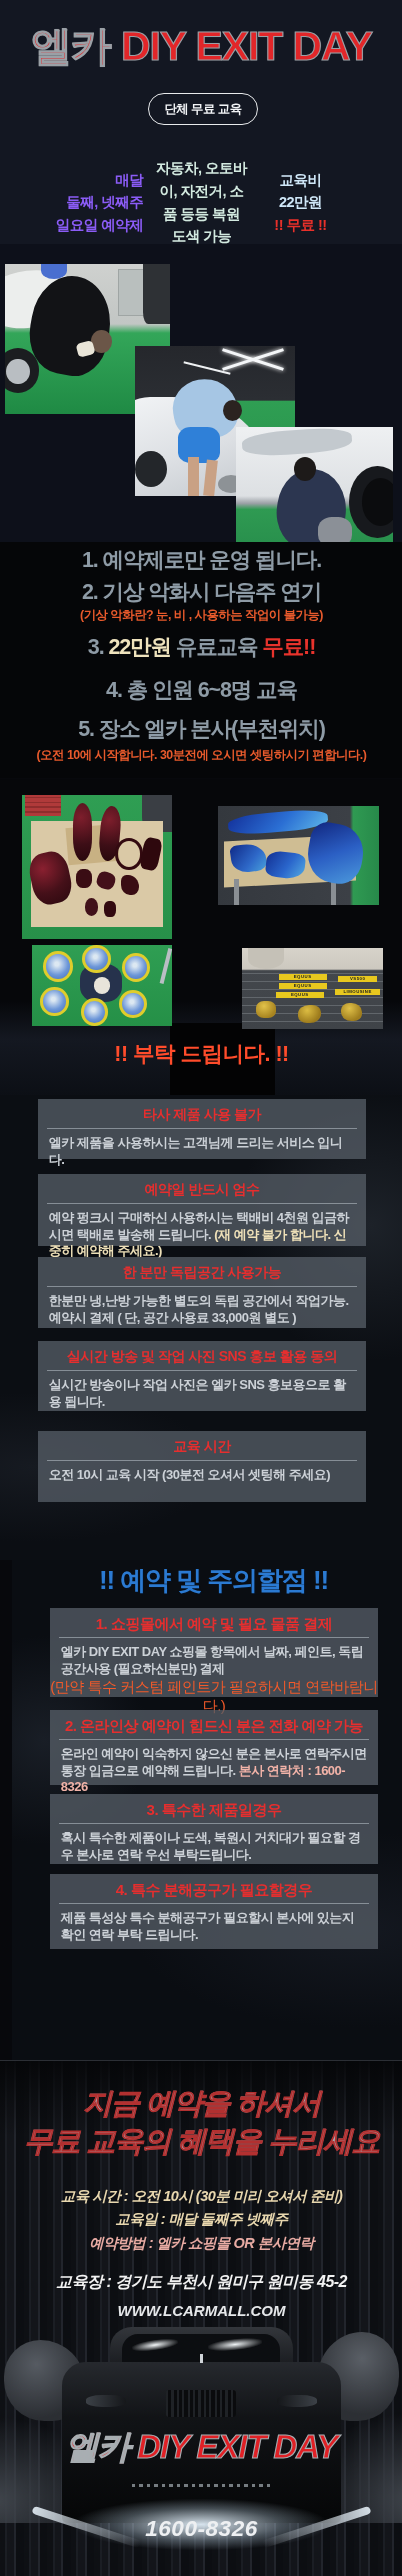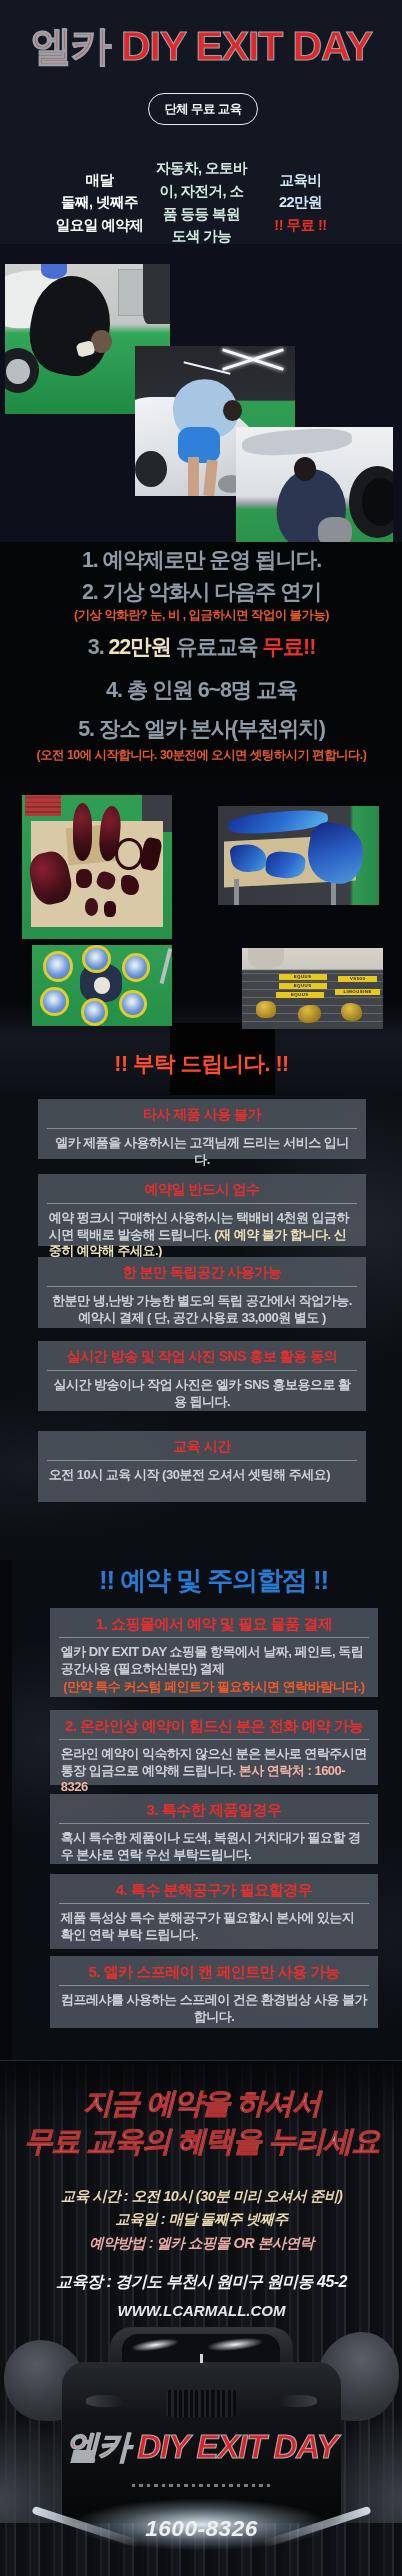--- a/index.html
+++ b/index.html
@@ -10,21 +10,21 @@
 
   
   .s1{top:0;height:244px;background:#131722;}
   .hero-title{top:20.4px;font-size:41px;line-height:52px;font-weight:800;letter-spacing:-1.1px;color:#e22629;
     -webkit-text-stroke:1.1px #9aa0a6;text-shadow:0 0 1.1px #777;}
   .hero-badge{position:absolute;left:148px;top:93px;width:108px;height:30px;border:1.1px solid #e8eaec;border-radius:16px;
     display:flex;align-items:center;justify-content:center;font-size:12.4px;font-weight:800;color:#f2f4f6;letter-spacing:-0.5px;}
   .hero-cols{position:absolute;left:0;top:161px;width:403px;height:83px;}
   .hero-col{position:absolute;top:0;height:83px;display:flex;align-items:center;justify-content:center;
     font-size:14.5px;line-height:22.6px;font-weight:800;letter-spacing:-0.5px;white-space:pre-line;text-align:center;}
-  .hc1{left:51px;width:97px;color:#ffffff;}
+  .hc1{left:51px;width:97px;color:#8b5cf6;text-align:right;}
   .hc2{left:153px;width:97px;color:#d3eae0;}
   .hc3{left:252px;width:97px;flex-direction:column;color:#cfe7f8;}
   .hc3 .free{color:#e8302a;}
 
   
   .ph{position:absolute;overflow:hidden;}
   .ph div{position:absolute;}
 
   
   .s2{top:244px;height:298px;background:#0d101a;}
@@ -108,47 +108,47 @@
     background:repeating-linear-gradient(90deg,transparent 0 8.6px,#61666b 8.6px 9px),repeating-linear-gradient(0deg,transparent 0 7.5px,#61666b 7.5px 8px);}
   .stencil{background:#e8c81e;color:#20221f;font-weight:800;font-size:4.3px;line-height:5.9px;text-align:center;letter-spacing:0.5px;overflow:hidden;}
   .p7 .stA{left:26%;top:32%;width:34%;height:8%;}
   .p7 .stB{left:26%;top:43%;width:34%;height:8%;}
   .p7 .stC{left:24%;top:54%;width:34%;height:8%;}
   .p7 .stD{left:68%;top:34%;width:28%;height:8%;}
   .p7 .stE{left:66%;top:50%;width:32%;height:8%;}
   .p7 .goldA{left:10%;top:66%;width:14%;height:20%;background:radial-gradient(circle at 40% 30%,#e2c24a,#a88420 70%);border-radius:40%;}
   .p7 .goldB{left:40%;top:70%;width:16%;height:22%;background:radial-gradient(circle at 40% 30%,#dcbc42,#9c7a1c 70%);border-radius:50% 40% 50% 40%;}
   .p7 .goldC{left:70%;top:68%;width:15%;height:22%;background:radial-gradient(circle at 40% 30%,#e0c048,#a07e1e 70%);border-radius:40% 50% 40% 50%;}
-  .req-heading{top:272px;font-size:21.5px;line-height:26px;font-weight:800;letter-spacing:-0.5px;color:#ff4c2b;}
+  .req-heading{top:262px;font-size:21.5px;line-height:26px;font-weight:800;letter-spacing:-0.5px;color:#ff4c2b;}
 
   
   .s5{top:1095px;height:465px;background:
     radial-gradient(circle 226px at 92% 28%,#1d2229 0%,rgba(0,0,0,0) 60%),
     radial-gradient(ellipse 269px 107px at 8% 80%,#161a21 0%,rgba(0,0,0,0) 70%),
     #0b0e13;}
   .panel{position:absolute;left:38px;width:328px;background:rgba(84,92,101,0.78);}
   .panel-title{margin-top:7px;text-align:center;font-size:14px;line-height:17px;font-weight:800;letter-spacing:-0.5px;color:#e62e2e;}
   .panel-div{margin:4.8px 8.6px 0 8.6px;border-top:0.5px solid rgba(190,198,205,0.55);}
-  .panel-body{margin:6.4px 10.7px 0 10.7px;font-size:13px;line-height:16.6px;font-weight:700;letter-spacing:-0.5px;color:#ccd1d7;text-align:center;white-space:pre-line;}
+  .panel-body{margin:6.4px 10.7px 0 10.7px;font-size:13px;line-height:16.6px;font-weight:700;letter-spacing:-0.5px;color:#ccd1d7;text-align:left;white-space:pre-line;}
   .panel-body.left{text-align:left;}
   .em-cream{color:#eee0b8;font-weight:800;}
   .em-salmon{color:#f2b3a8;font-weight:800;}
   .b1{top:3.8px;height:60px;} .b2{top:79px;height:72px;} .b3{top:162px;height:71px;}
   .b4{top:246px;height:70px;} .b5{top:336px;height:71px;}
 
   
   .s6{top:1560px;height:500px;background:
     radial-gradient(circle 161px at 8% 36%,#191e26 0%,rgba(0,0,0,0) 65%),
     radial-gradient(ellipse 322px 140px at 86% 74%,#141820 0%,rgba(0,0,0,0) 70%),
     #0a0d12; margin-left: 12px;}
   .notice-heading{top:5.4px;font-size:26px;line-height:30px;font-weight:800;letter-spacing:-1.1px;color:#2b7ad2;text-shadow:1.1px 1.1px 0 #06101e;}
   .n1{top:48px;height:89px;} .n2{top:150px;height:75px;} .n3{top:234px;height:70px;}
   .n4{top:314px;height:75px;} .n5{top:396px;height:72px;}
   .n1 .panel-title,.n2 .panel-title,.n3 .panel-title,.n4 .panel-title,.n5 .panel-title{font-size:15px;}
-  .note-line{margin-top:1.1px;text-align:center;font-size:13px;font-weight:700;letter-spacing:-0.5px;color:#f25a2a;}
+  .note-line{margin-top:1.1px;text-align:center;font-size:15px;font-weight:400;letter-spacing:-0.5px;color:#f25a2a;}
 
   
   .s7{top:2060px;height:516px;border-top:0.5px solid #2c2f35;background:
     linear-gradient(180deg,rgba(5,6,8,0.9) 0%,rgba(5,6,8,0) 75px),
     repeating-linear-gradient(90deg,#0e1014 0 5.4px,#1b1e24 5.4px 7.5px,#13151a 7.5px 14px,#22252c 14px 16px,#0c0e12 16px 23.6px),
     #101216; font-style: italic;}
   .cta-line{font-size:29px;line-height:34px;font-weight:800;letter-spacing:-1.1px;color:#a7aeb6;
     -webkit-text-stroke:0.8px #b23030;}
   .c1{top:25px;} .c2{top:63px;}
   .cta-info{font-size:14.5px;line-height:17px;font-weight:800;letter-spacing:-0.5px;color:#e8d7ae;}
@@ -236,21 +236,21 @@
       <div class="person"></div>
       <div class="head"></div>
       <div class="shorts"></div>
 
     </div>
   </div>
 
   <div class="sec s3">
     <div class="txt rule r1">1. 예약제로만 운영 됩니다.</div>
     <div class="txt rule r2">2. 기상 악화시 다음주 연기</div>
-    <div class="txt rule-note r2n">(기상 악화란? 눈, 비 , 입금하시면 작업이 불가능)</div>
+    <div class="txt rule-note r2n">(기상 악화란? 눈, 비 , 사용하는 작업이 불가능)</div>
     <div class="txt rule r3"><span>3. </span><span class="price">22만원</span><span> 유료교육 </span><span class="free">무료!!</span></div>
     <div class="txt rule r4">4. 총 인원 6~8명 교육</div>
     <div class="txt rule r5">5. 장소 엘카 본사(부천위치)</div>
     <div class="txt rule-note r5n">(오전 10에 시작합니다. 30분전에 오시면 셋팅하시기 편합니다.)</div>
   </div>
 
   <div class="sec s4">
     <div class="s4-band"></div>
     <div class="ph p4">
       <div class="crate"></div>
@@ -347,25 +347,20 @@
     </div>
     <div class="panel n3">
       <div class="panel-title">3. 특수한 제품일경우</div>
       <div class="panel-div"></div>
       <div class="panel-body left">혹시 특수한 제품이나 도색, 복원시 거치대가 필요할 경우 본사로 연락 우선 부탁드립니다.</div>
     </div>
     <div class="panel n4">
       <div class="panel-title">4. 특수 분해공구가 필요할경우</div>
       <div class="panel-div"></div>
       <div class="panel-body left">제품 특성상 특수 분해공구가 필요할시 본사에 있는지 확인 연락 부탁 드립니다.</div>
-    </div>
-    <div class="panel n5">
-      <div class="panel-title">5. 엘카 스프레이 캔 페인트만 사용 가능</div>
-      <div class="panel-div"></div>
-      <div class="panel-body">컴프레샤를 사용하는 스프레이 건은 환경법상 사용 불가 합니다.</div>
     </div>
   </div>
 
   <div class="sec s7 carscene">
     <div class="drapeL"></div>
     <div class="drapeR"></div>
     <div class="silkL"></div>
     <div class="silkR"></div>
     <div class="car-roof"></div>
     <div class="car-glass">

